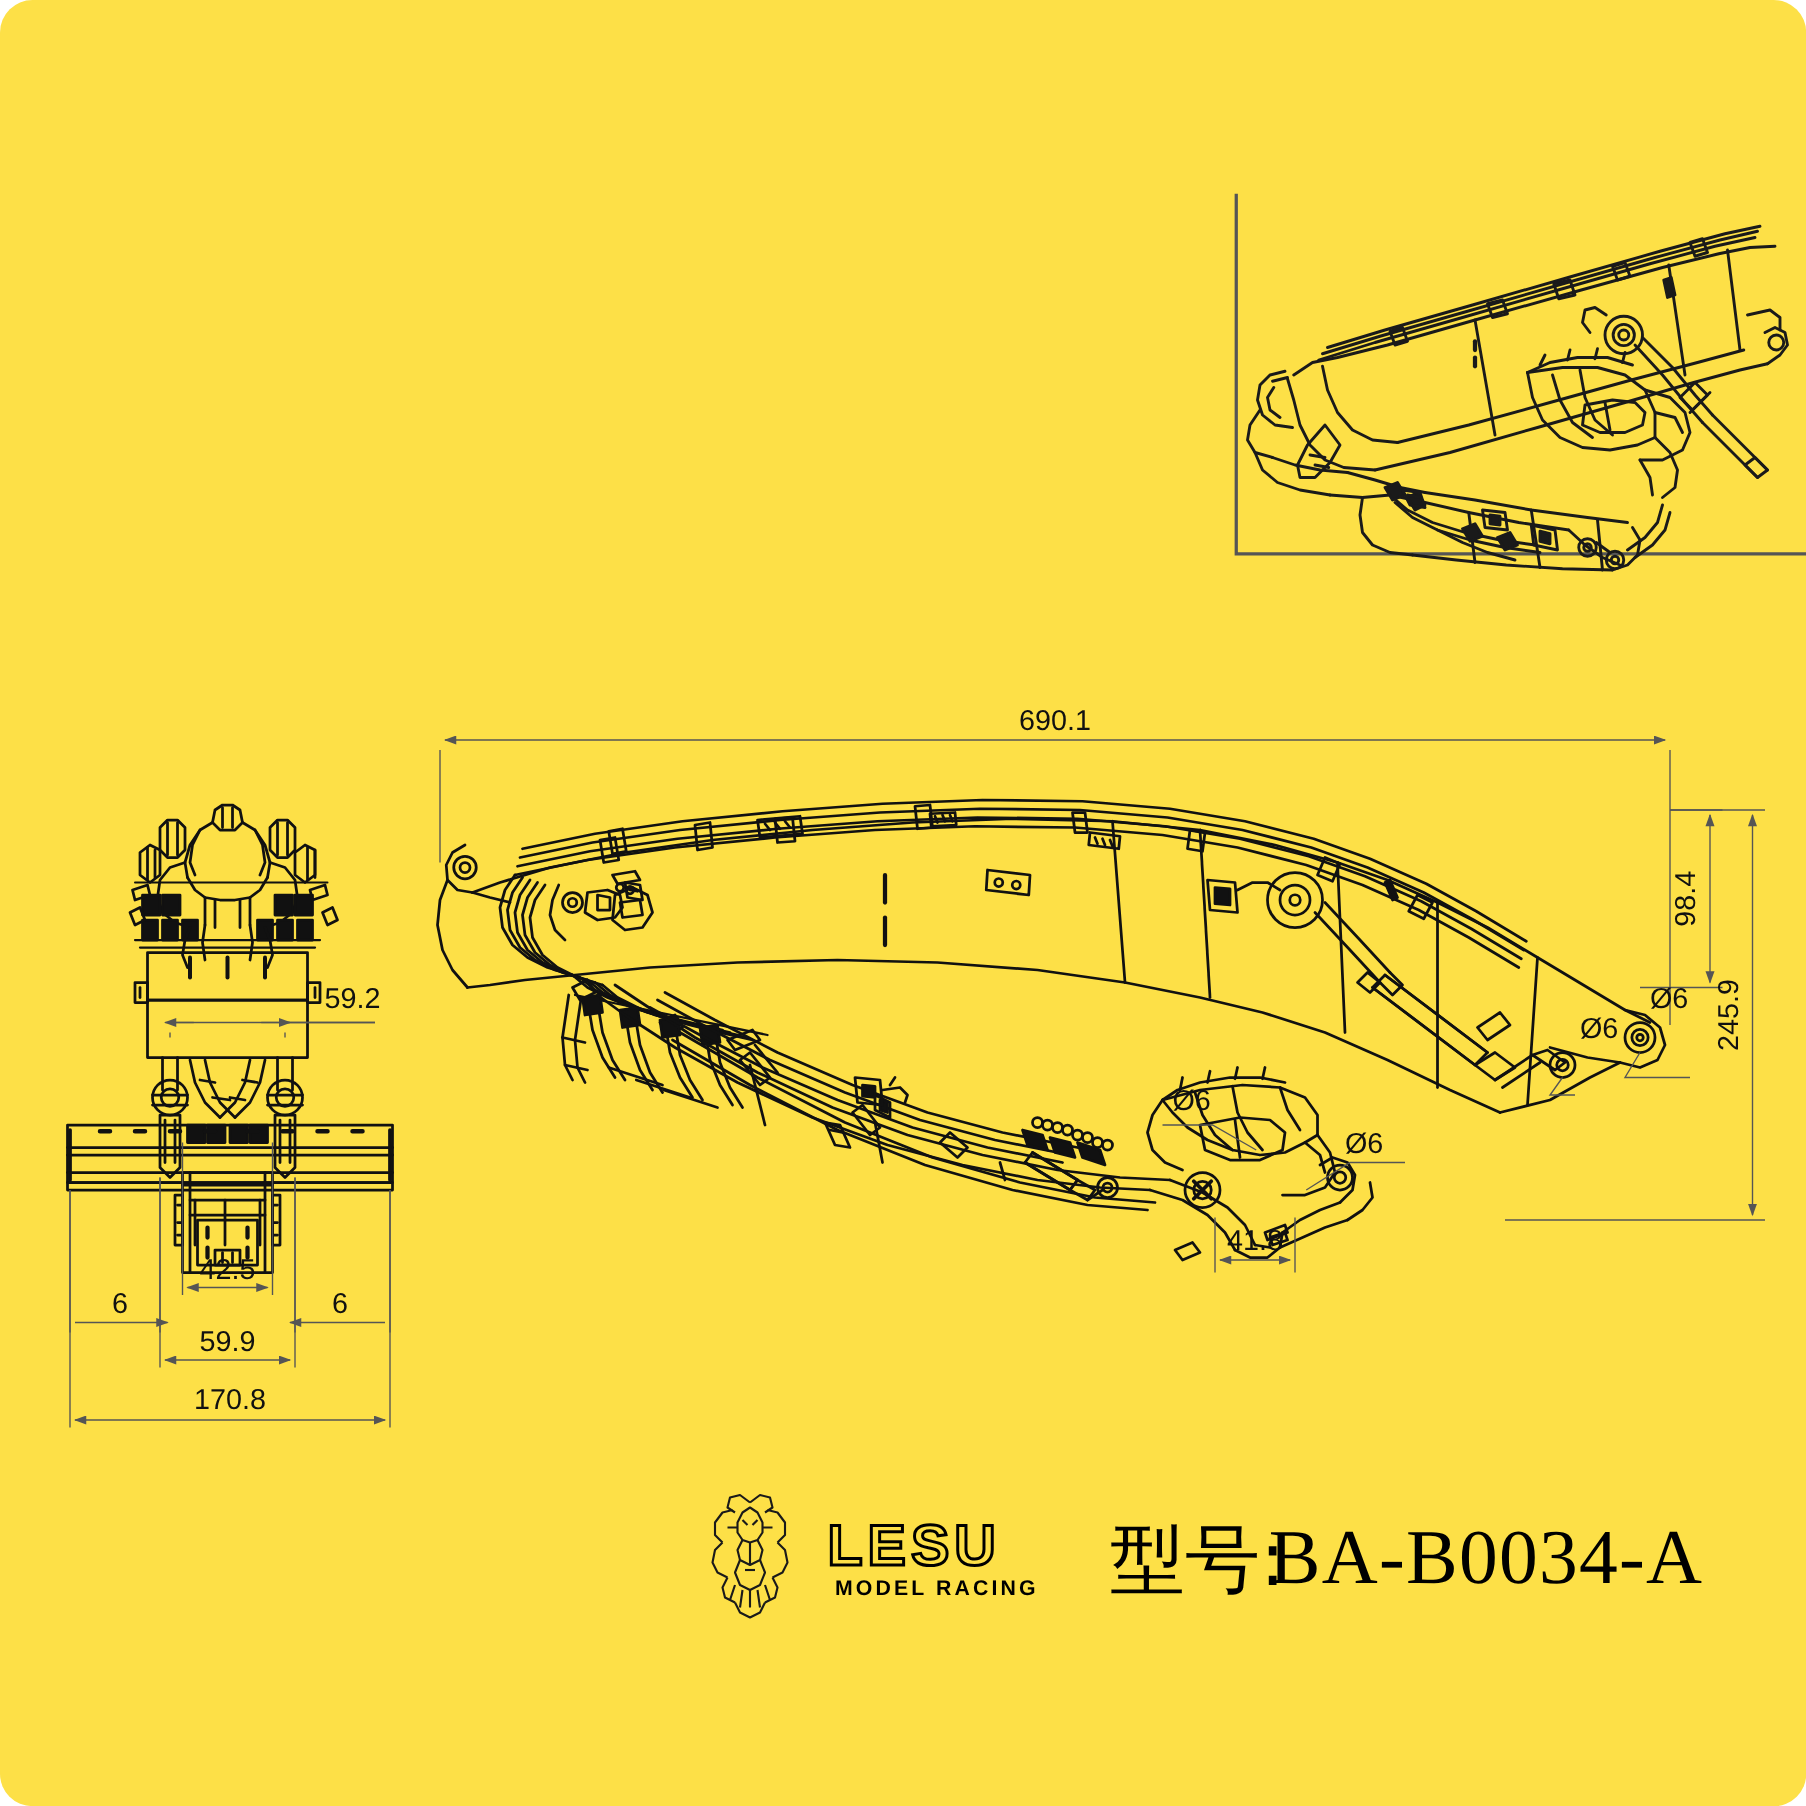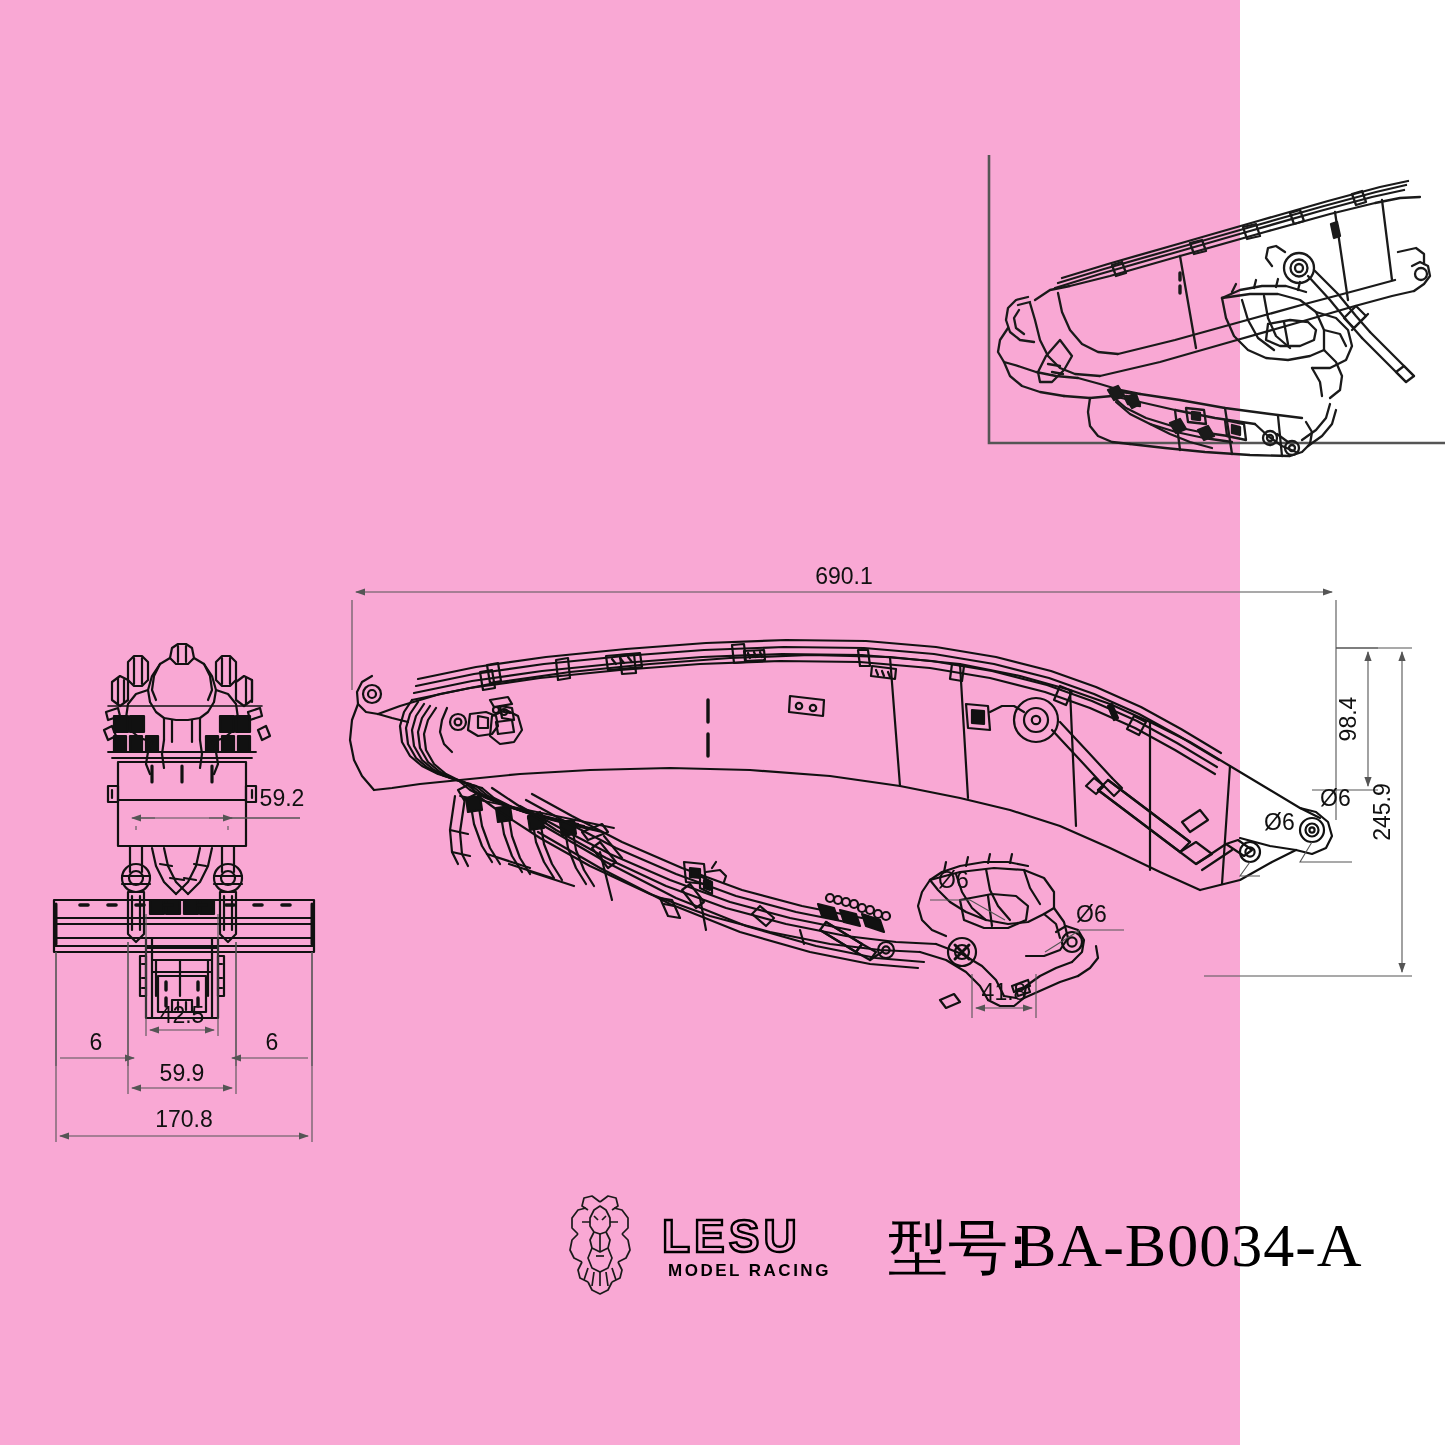--- a/index.html
+++ b/index.html
@@ -1,19 +1,19 @@
 <!DOCTYPE html>
 <html><head>
 <meta charset="utf-8">
 <title>Technical Drawing</title>
 <style>
   html,body{margin:0;padding:0;background:#ffffff;}
   body{width:1445px;height:1445px;position:relative;overflow:hidden;
        font-family:"Liberation Sans",sans-serif;color:#000;}
-  #sheet{position:absolute;left:0;top:0;width:1240px;height:1445px;background:#f9a8d4;}
+  #sheet{position:absolute;left:0;top:0;width:1445px;height:1445px;background:#fde047;border-radius:26px;}
   svg{position:absolute;left:0;top:0;width:1445px;height:1445px;overflow:visible;}
   .dimtxt{font-family:"Liberation Sans",sans-serif;font-size:23px;fill:#111;}
   .dimtxt-v{font-family:"Liberation Sans",sans-serif;font-size:23px;fill:#111;}
   .title-cn{font-family:"DejaVu Sans",sans-serif;font-size:60px;fill:#000;}
   .title-code{font-family:"Liberation Serif",serif;font-size:62px;fill:#000;letter-spacing:1px;}
   .lesu-word{font-family:"Liberation Sans",sans-serif;font-size:46px;font-weight:bold;
              fill:none;stroke:#000;stroke-width:2.4px;letter-spacing:4px;}
   .lesu-sub{font-family:"Liberation Sans",sans-serif;font-size:17px;font-weight:bold;
             fill:#000;letter-spacing:2.5px;}
 </style>

